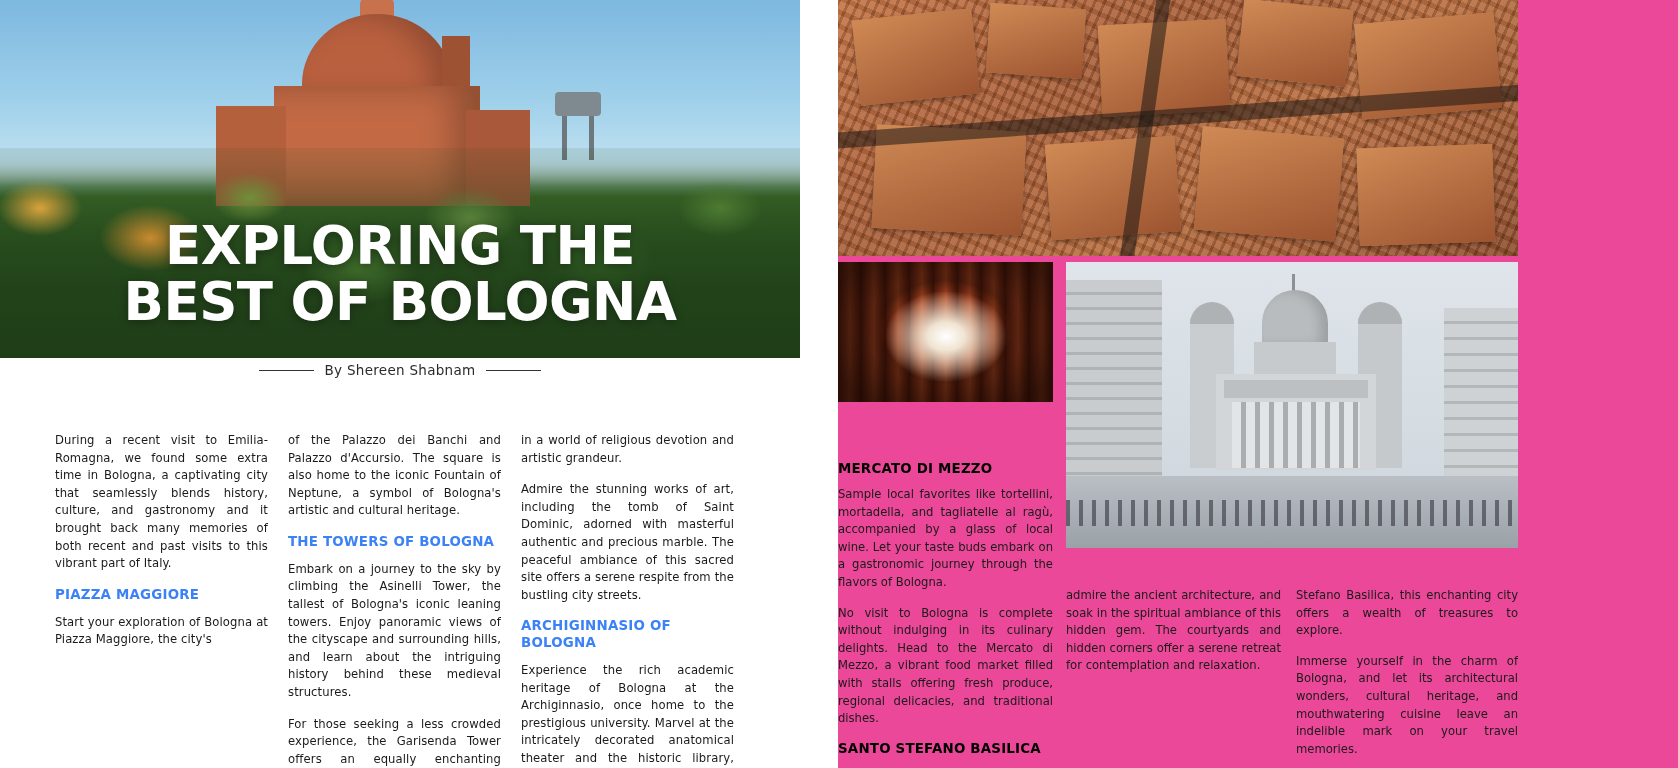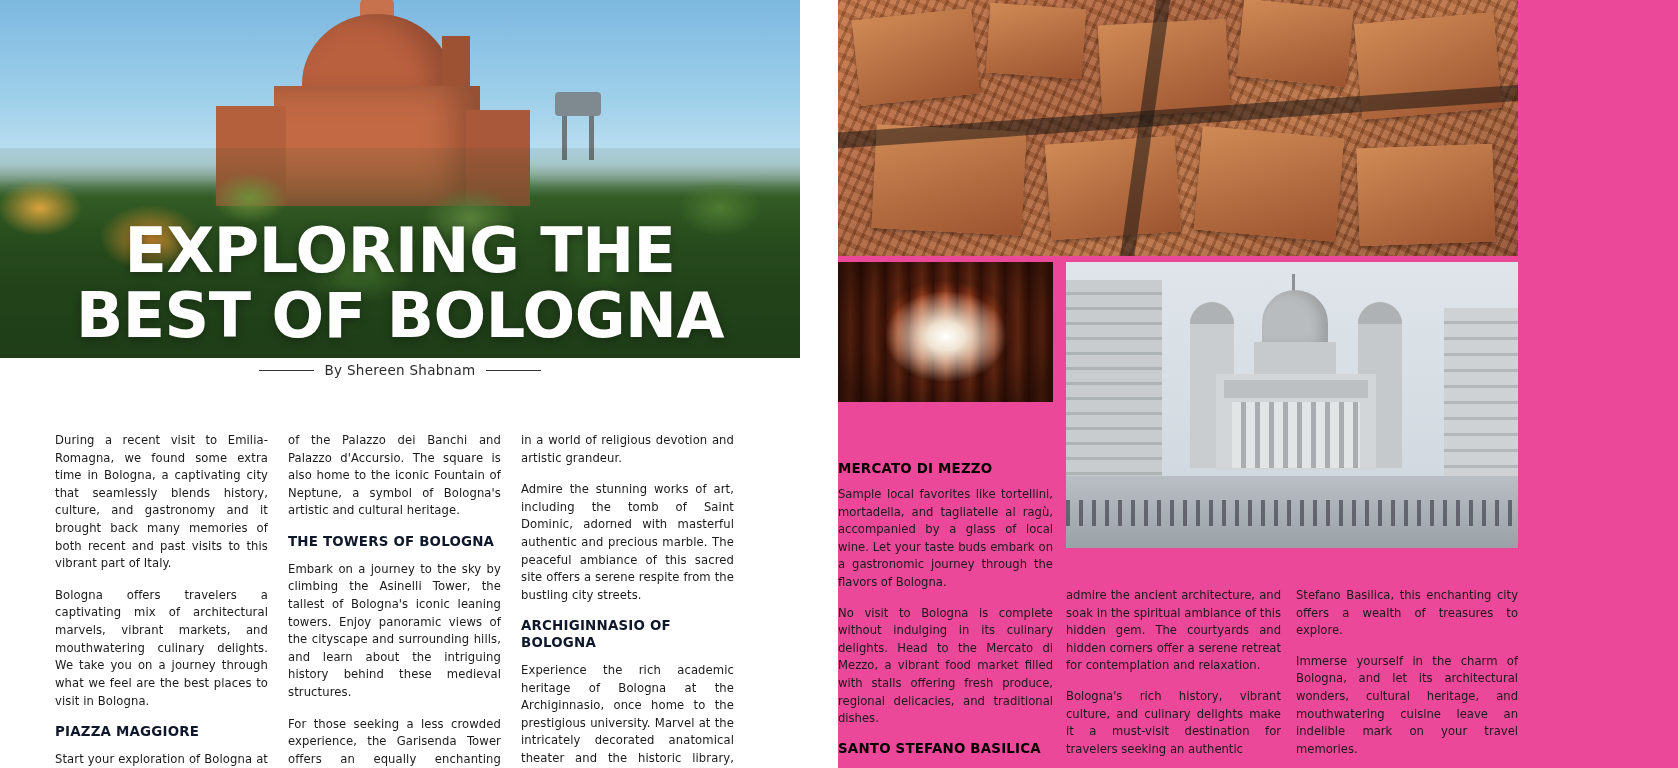--- a/index.html
+++ b/index.html
@@ -99,21 +99,21 @@
     transform: skewX(0deg);
   }
   .hero-title {
     position: absolute;
     left: 0; right: 0;
     top: 218px;
     text-align: center;
     color: #ffffff;
     font-family: "DejaVu Sans", sans-serif;
     font-weight: bold;
-    font-size: 62px;
+    font-size: 53px;
     line-height: 1.05;
     letter-spacing: -0.5px;
     text-shadow: 0 2px 10px rgba(0,0,0,0.35);
   }
   .byline-wrap {
     position: absolute;
     top: 362px; left: 0; width: 800px;
     display: flex; align-items: center; justify-content: center;
     gap: 10px;
   }
@@ -137,21 +137,21 @@
     font-size: 11.6px;
     line-height: 1.52;
     text-align: justify;
     color: #1a1a1a;
     letter-spacing: 0.1px;
   }
   .col h3 {
     margin: 4px 0 10px 0;
     font-size: 13.4px;
     font-weight: bold;
-    color: #0f172a;
+    color: #3b82f6;
     letter-spacing: 0.2px;
     line-height: 1.25;
   }
 
   
   .right-page {
     position: absolute;
     left: 838px; top: 0;
     width: 840px; height: 768px;
     background: #ec4899;
@@ -321,21 +321,20 @@
     <div class="byline-wrap">
       <span class="byline-rule"></span>
       <span class="byline">By Shereen Shabnam</span>
       <span class="byline-rule"></span>
     </div>
 
     <div class="left-columns hide-overflow">
 
       <div class="col">
         <p>During a recent visit to Emilia-Romagna, we found some extra time in Bologna, a captivating city that seamlessly blends history, culture, and gastronomy and it brought back many memories of both recent and past visits to this vibrant part of Italy.</p>
-        <p>Bologna offers travelers a captivating mix of architectural marvels, vibrant markets, and mouthwatering culinary delights. We take you on a journey through what we feel are the best places to visit in Bologna.</p>
         <h3>PIAZZA MAGGIORE</h3>
         <p>Start your exploration of Bologna at Piazza Maggiore, the city's</p>
       </div>
 
       <div class="col">
         <p>of the Palazzo dei Banchi and Palazzo d'Accursio. The square is also home to the iconic Fountain of Neptune, a symbol of Bologna's artistic and cultural heritage.</p>
         <h3>THE TOWERS OF BOLOGNA</h3>
         <p>Embark on a journey to the sky by climbing the Asinelli Tower, the tallest of Bologna's iconic leaning towers. Enjoy panoramic views of the cityscape and surrounding hills, and learn about the intriguing history behind these medieval structures.</p>
         <p>For those seeking a less crowded experience, the Garisenda Tower offers an equally enchanting ascent.</p>
       </div>
@@ -395,21 +394,20 @@
 
     <div class="right-left-col hide-overflow" style="height:348px">
       <h3>MERCATO DI MEZZO</h3>
       <p>Sample local favorites like tortellini, mortadella, and tagliatelle al ragù, accompanied by a glass of local wine. Let your taste buds embark on a gastronomic journey through the flavors of Bologna.</p>
       <p>No visit to Bologna is complete without indulging in its culinary delights. Head to the Mercato di Mezzo, a vibrant food market filled with stalls offering fresh produce, regional delicacies, and traditional dishes.</p>
       <h3>SANTO STEFANO BASILICA</h3>
     </div>
 
     <div class="right-mid-col hide-overflow" style="height:180px">
       <p>admire the ancient architecture, and soak in the spiritual ambiance of this hidden gem. The courtyards and hidden corners offer a serene retreat for contemplation and relaxation.</p>
-      <p>Bologna's rich history, vibrant culture, and culinary delights make it a must-visit destination for travelers seeking an authentic</p>
     </div>
 
     <div class="right-right-col hide-overflow" style="height:172px">
       <p>Stefano Basilica, this enchanting city offers a wealth of treasures to explore.</p>
       <p>Immerse yourself in the charm of Bologna, and let its architectural wonders, cultural heritage, and mouthwatering cuisine leave an indelible mark on your travel memories.</p>
     </div>
 
   </div>
 </div>
 

